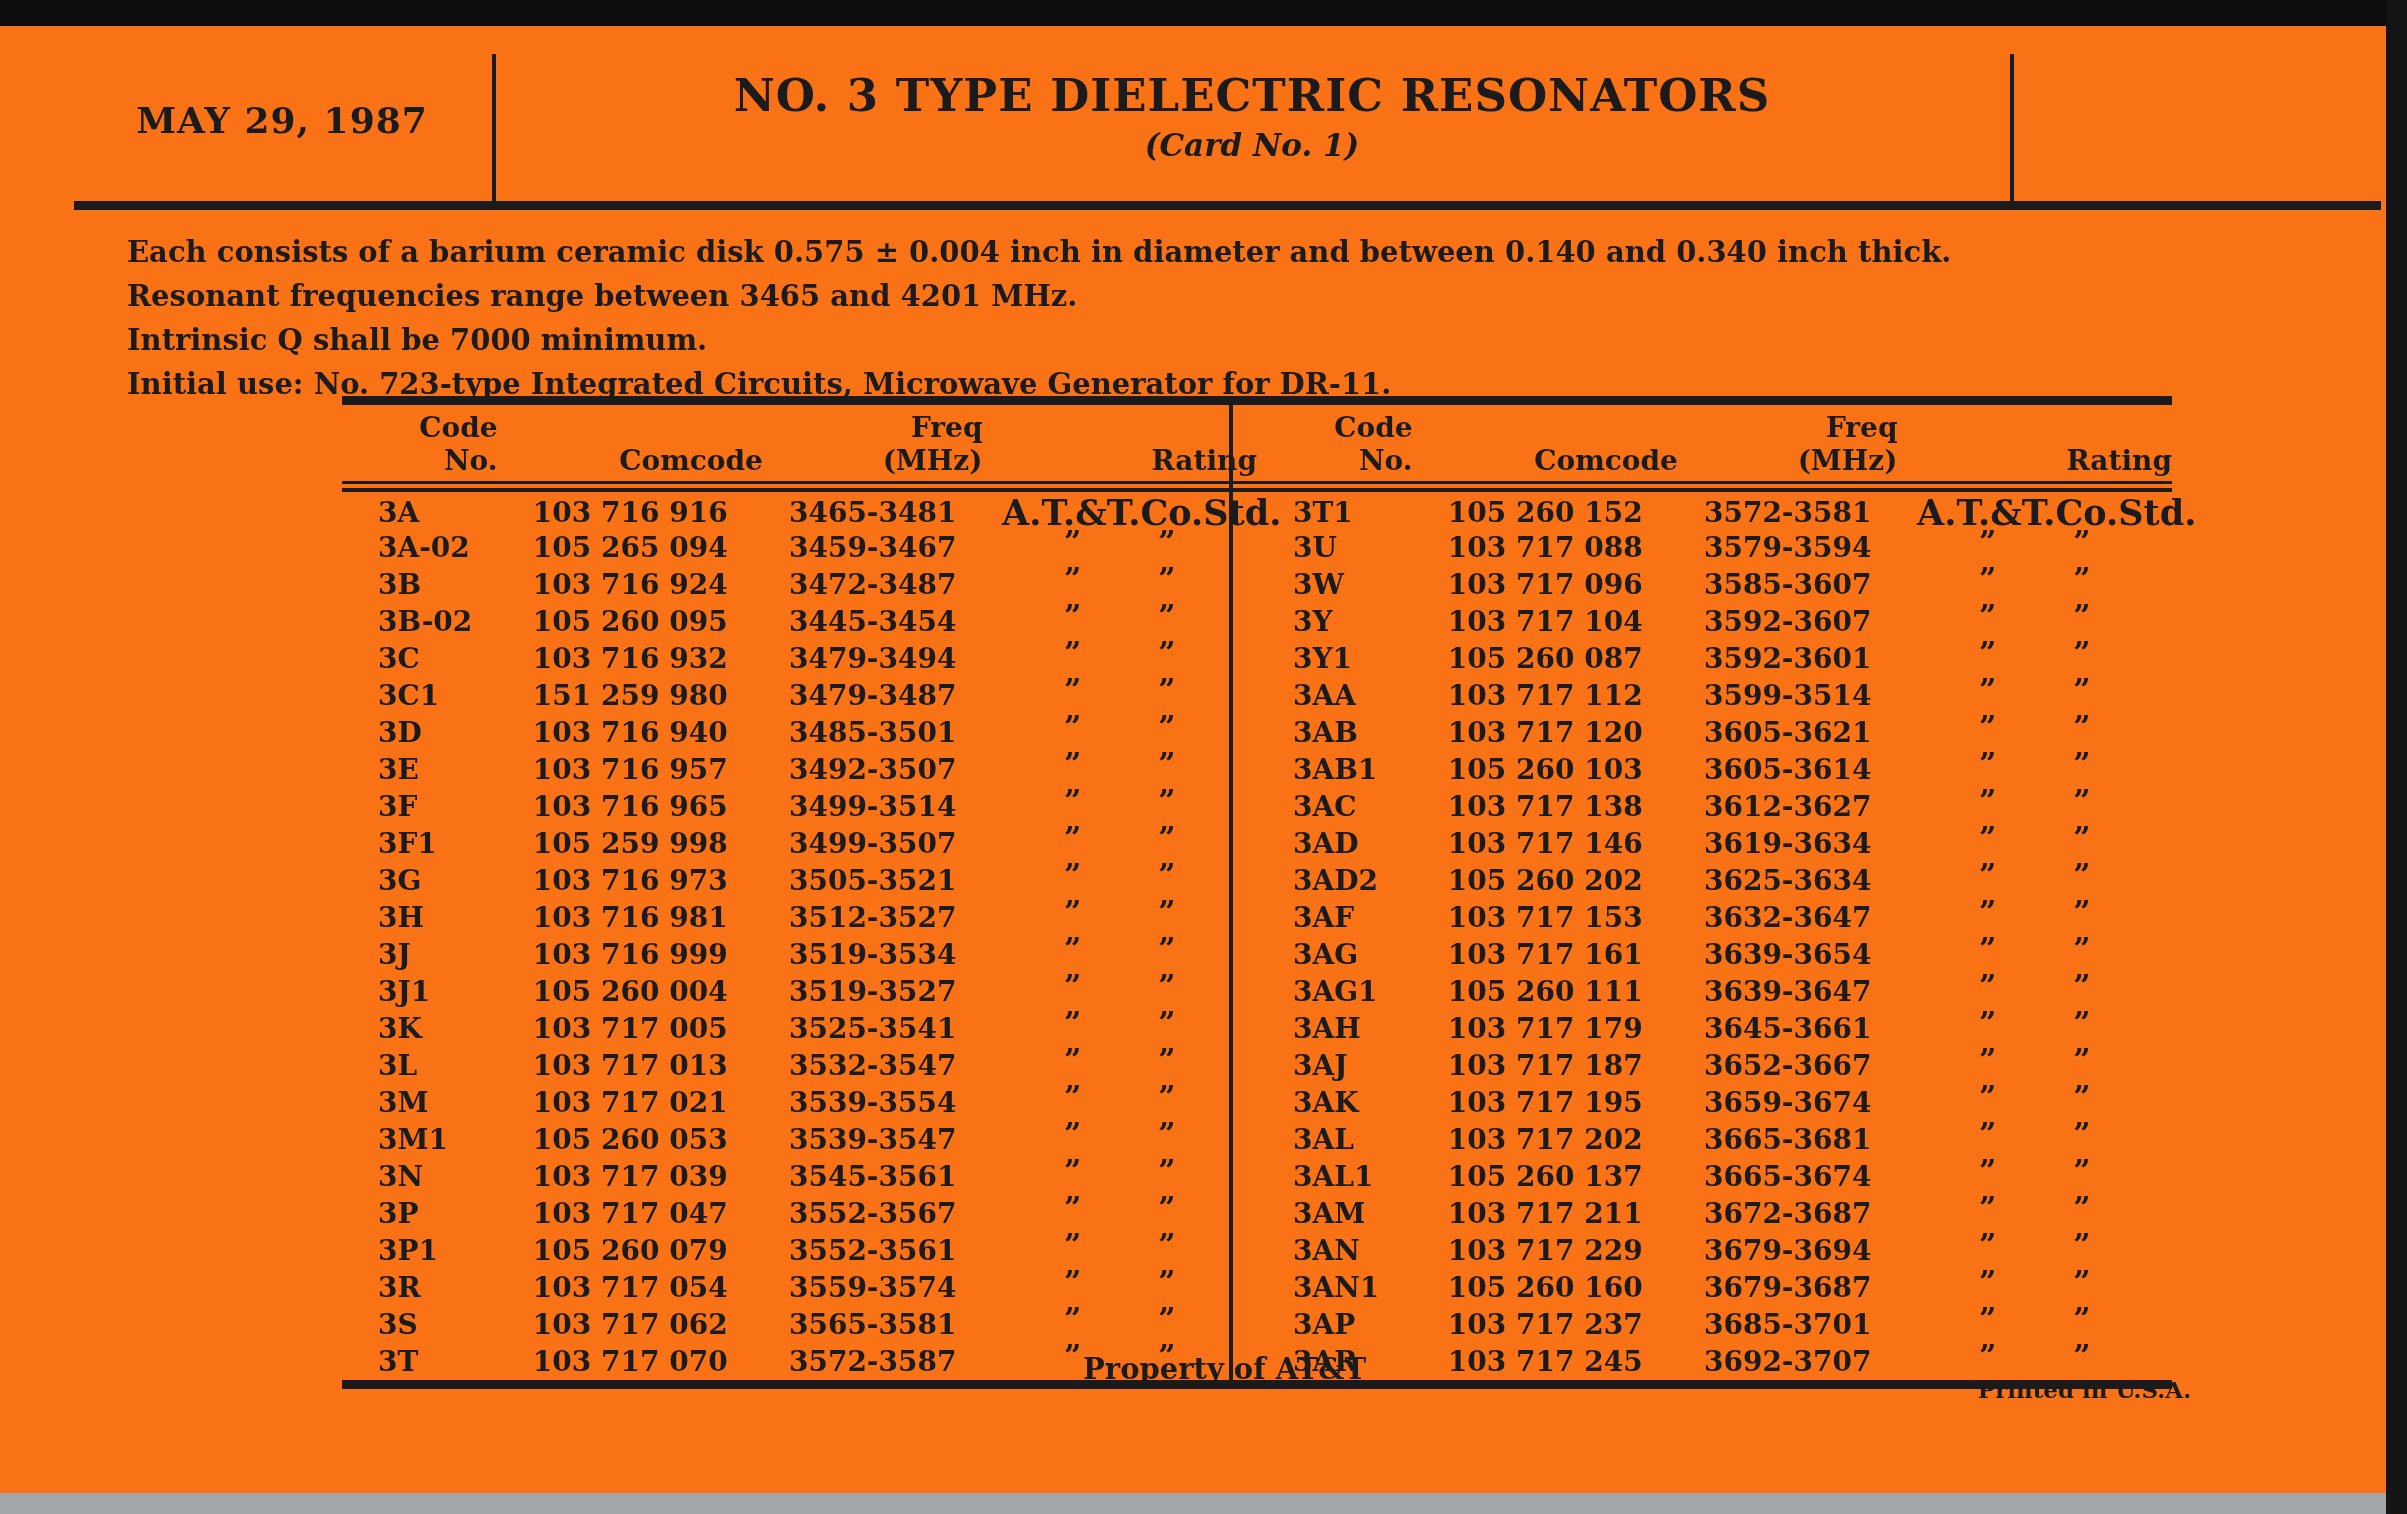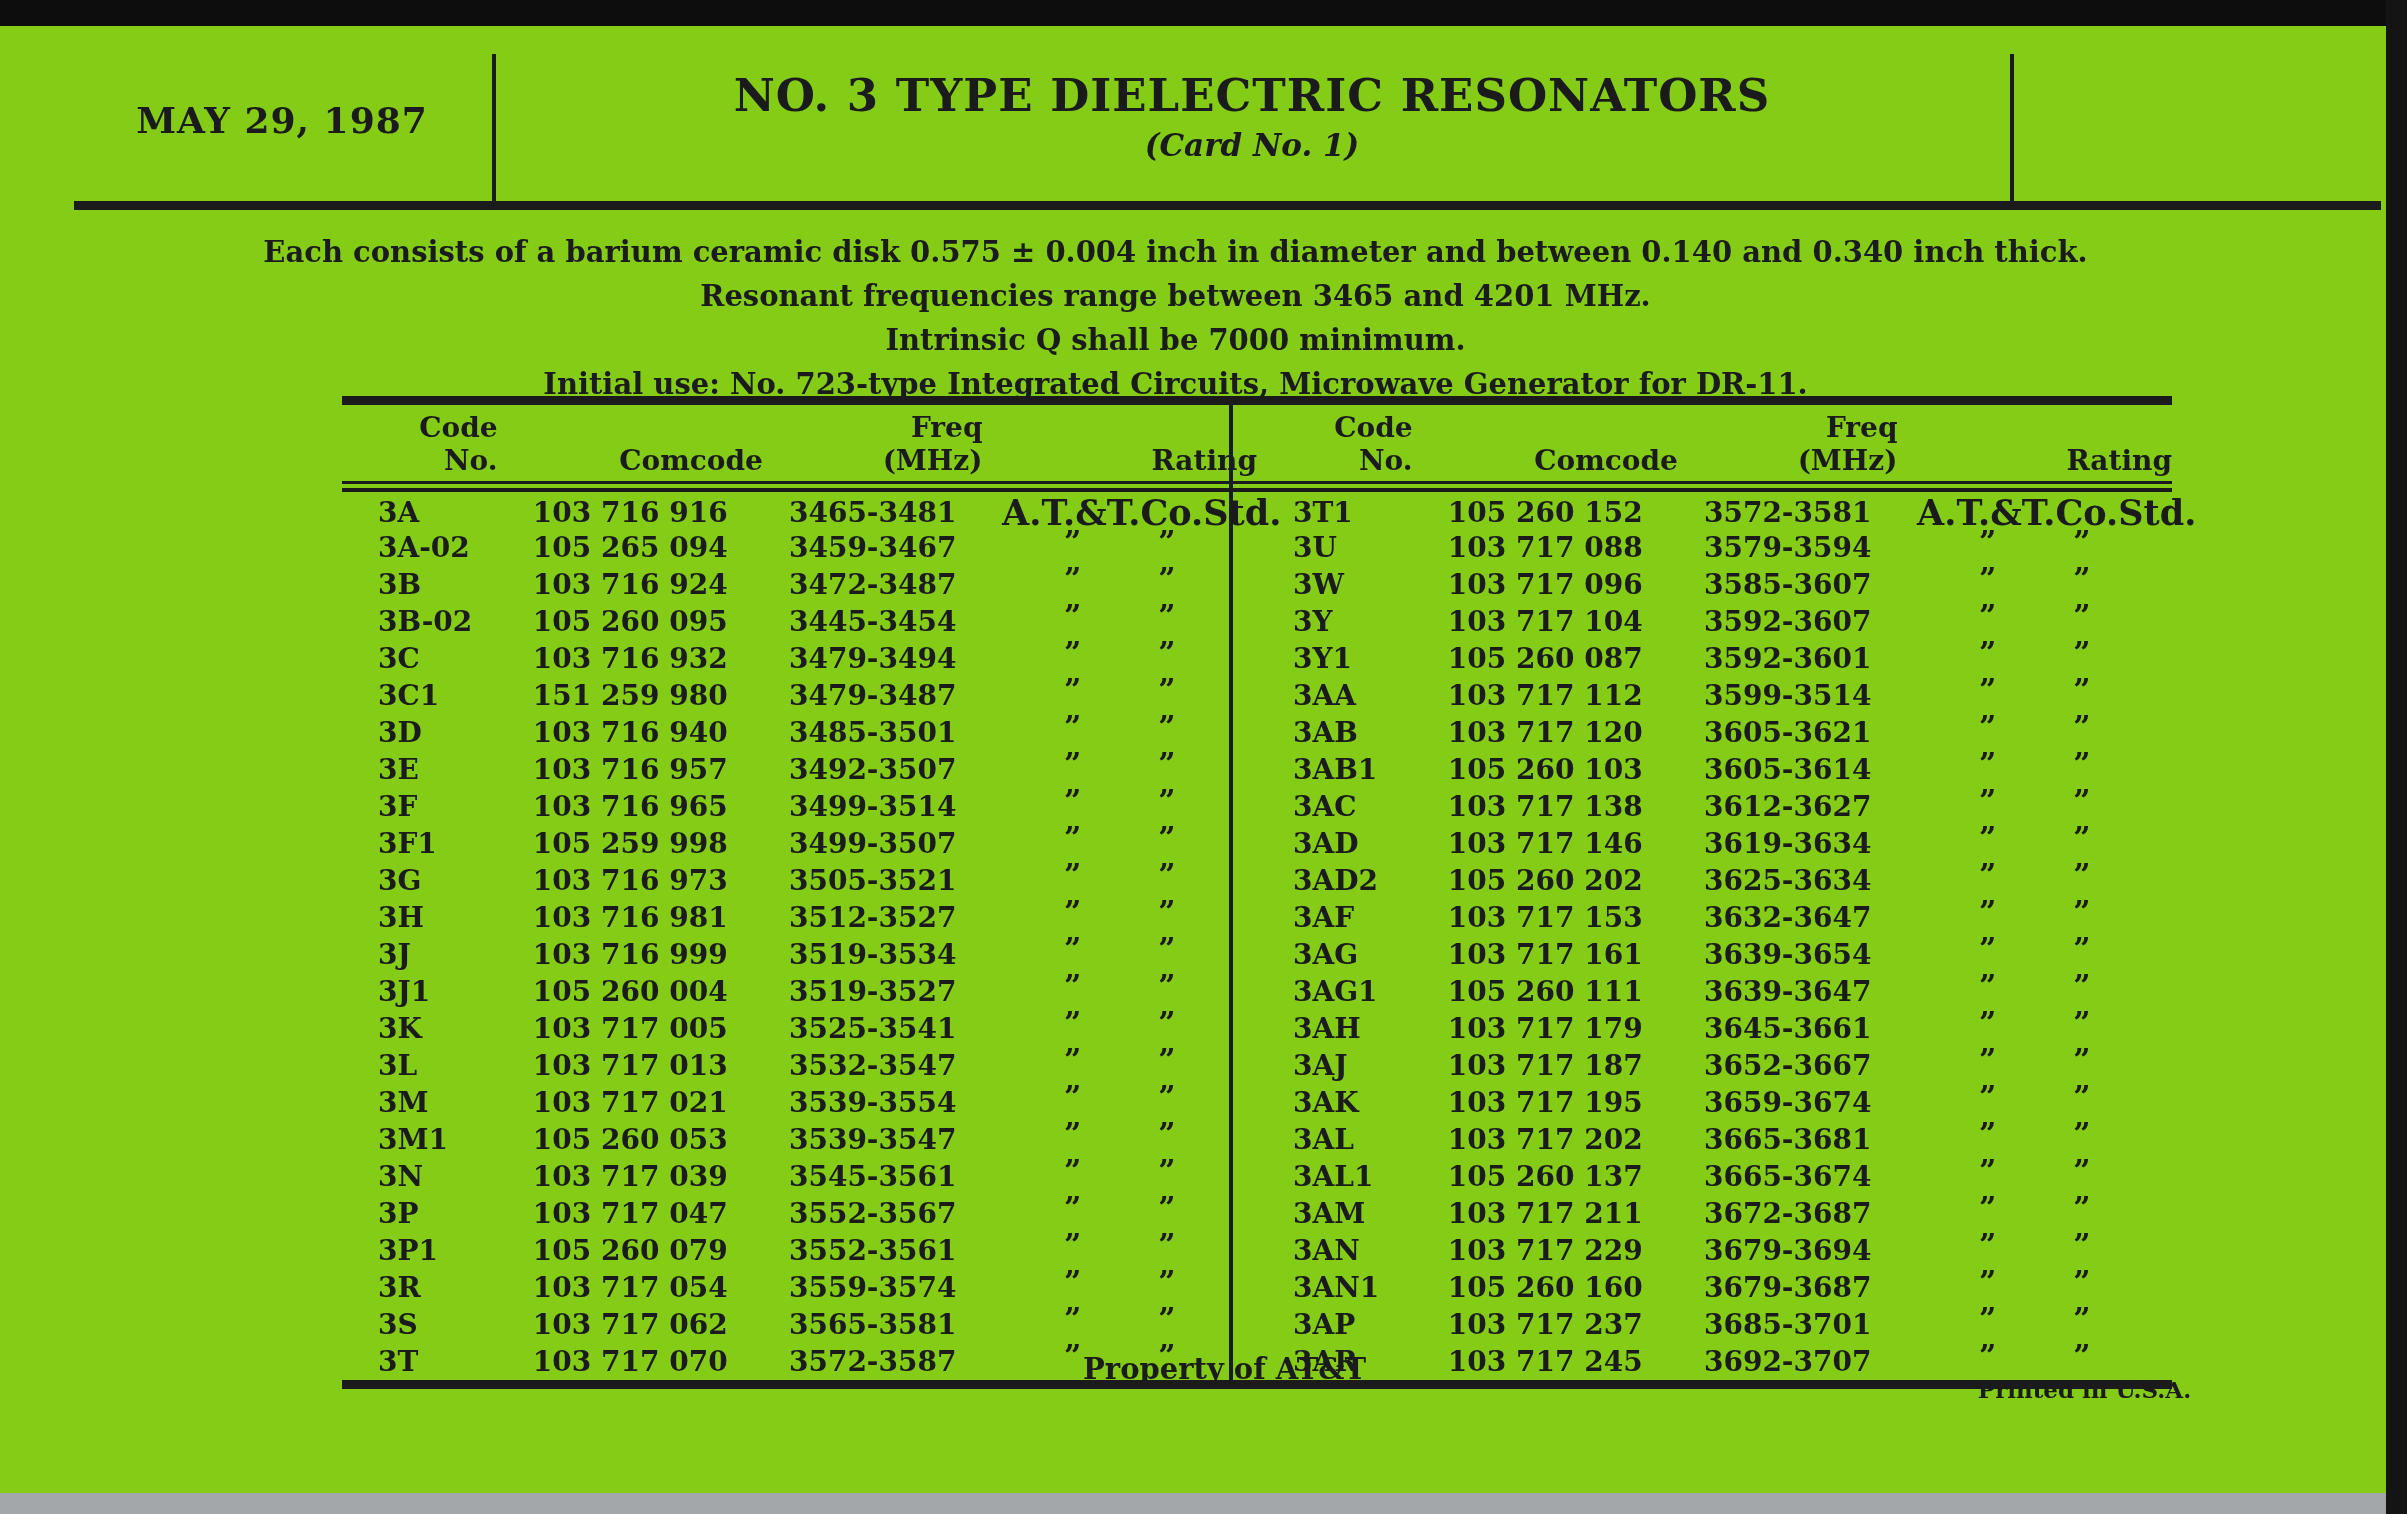--- a/index.html
+++ b/index.html
@@ -2,39 +2,39 @@
 <html><head>
 <meta charset="utf-8">
 <style>
   html,body{margin:0;padding:0;}
   body{
     width:2408px;height:1515px;position:relative;overflow:hidden;
     background:#e8e7e3;
     font-family:"DejaVu Serif","Liberation Serif",serif;
     font-weight:700;color:#1b1b1b;
   }
-  .page{position:absolute;inset:0;background:#84cc16;}
+  .page{position:absolute;inset:0;background:#f97316;}
   
   .scan-top{position:absolute;top:0;left:0;width:2408px;height:26px;background:#0d0d0d;}
   .scan-right{position:absolute;top:0;right:0;width:22px;height:1515px;background:#141414;}
   .scan-bottom{position:absolute;bottom:0;left:0;width:2386px;height:22px;background:#a3a7aa;}
 
   
   .doc-date{position:absolute;left:89px;top:99px;width:386px;text-align:center;font-size:36px;letter-spacing:1px;}
   .vline{position:absolute;top:54px;width:4px;height:150px;background:#1b1b1b;}
   .vline.v1{left:492px;}
   .vline.v2{left:2010px;}
   .title-wrap{position:absolute;left:554px;top:71px;width:1396px;text-align:center;}
   .doc-title{font-size:45px;letter-spacing:1px;line-height:1.1;}
   .doc-subtitle{font-size:31px;margin-top:6px;font-style:italic;}
   .ratings-note{position:absolute;left:2025px;top:84px;width:351px;text-align:center;font-size:32px;line-height:1.2;}
   .header-rule{position:absolute;left:74px;top:201px;width:2307px;height:9px;background:#1b1b1b;}
 
   
-  .description{position:absolute;left:136px;top:230px;width:2079px;font-size:29px;line-height:44px;text-align:center;}
+  .description{position:absolute;left:127px;top:230px;width:2079px;font-size:29px;line-height:44px;}
 
   
   .rtable{position:absolute;left:342px;top:396px;width:1830px;}
   .rule-thick{height:9px;background:#1b1b1b;}
   .thead{display:flex;}
   .thead-half{width:50%;display:grid;grid-template-columns:17% 29% 24% 30%;padding:6px 0 4px 0;}
   .hcell{text-align:right;font-size:28px;line-height:33px;}
   .hline{display:block;min-height:33px;}
   .hdr-double-rule{height:4px;border-top:3px solid #1b1b1b;border-bottom:4px solid #1b1b1b;background:transparent;}
   .tbody-wrap{display:flex;}

